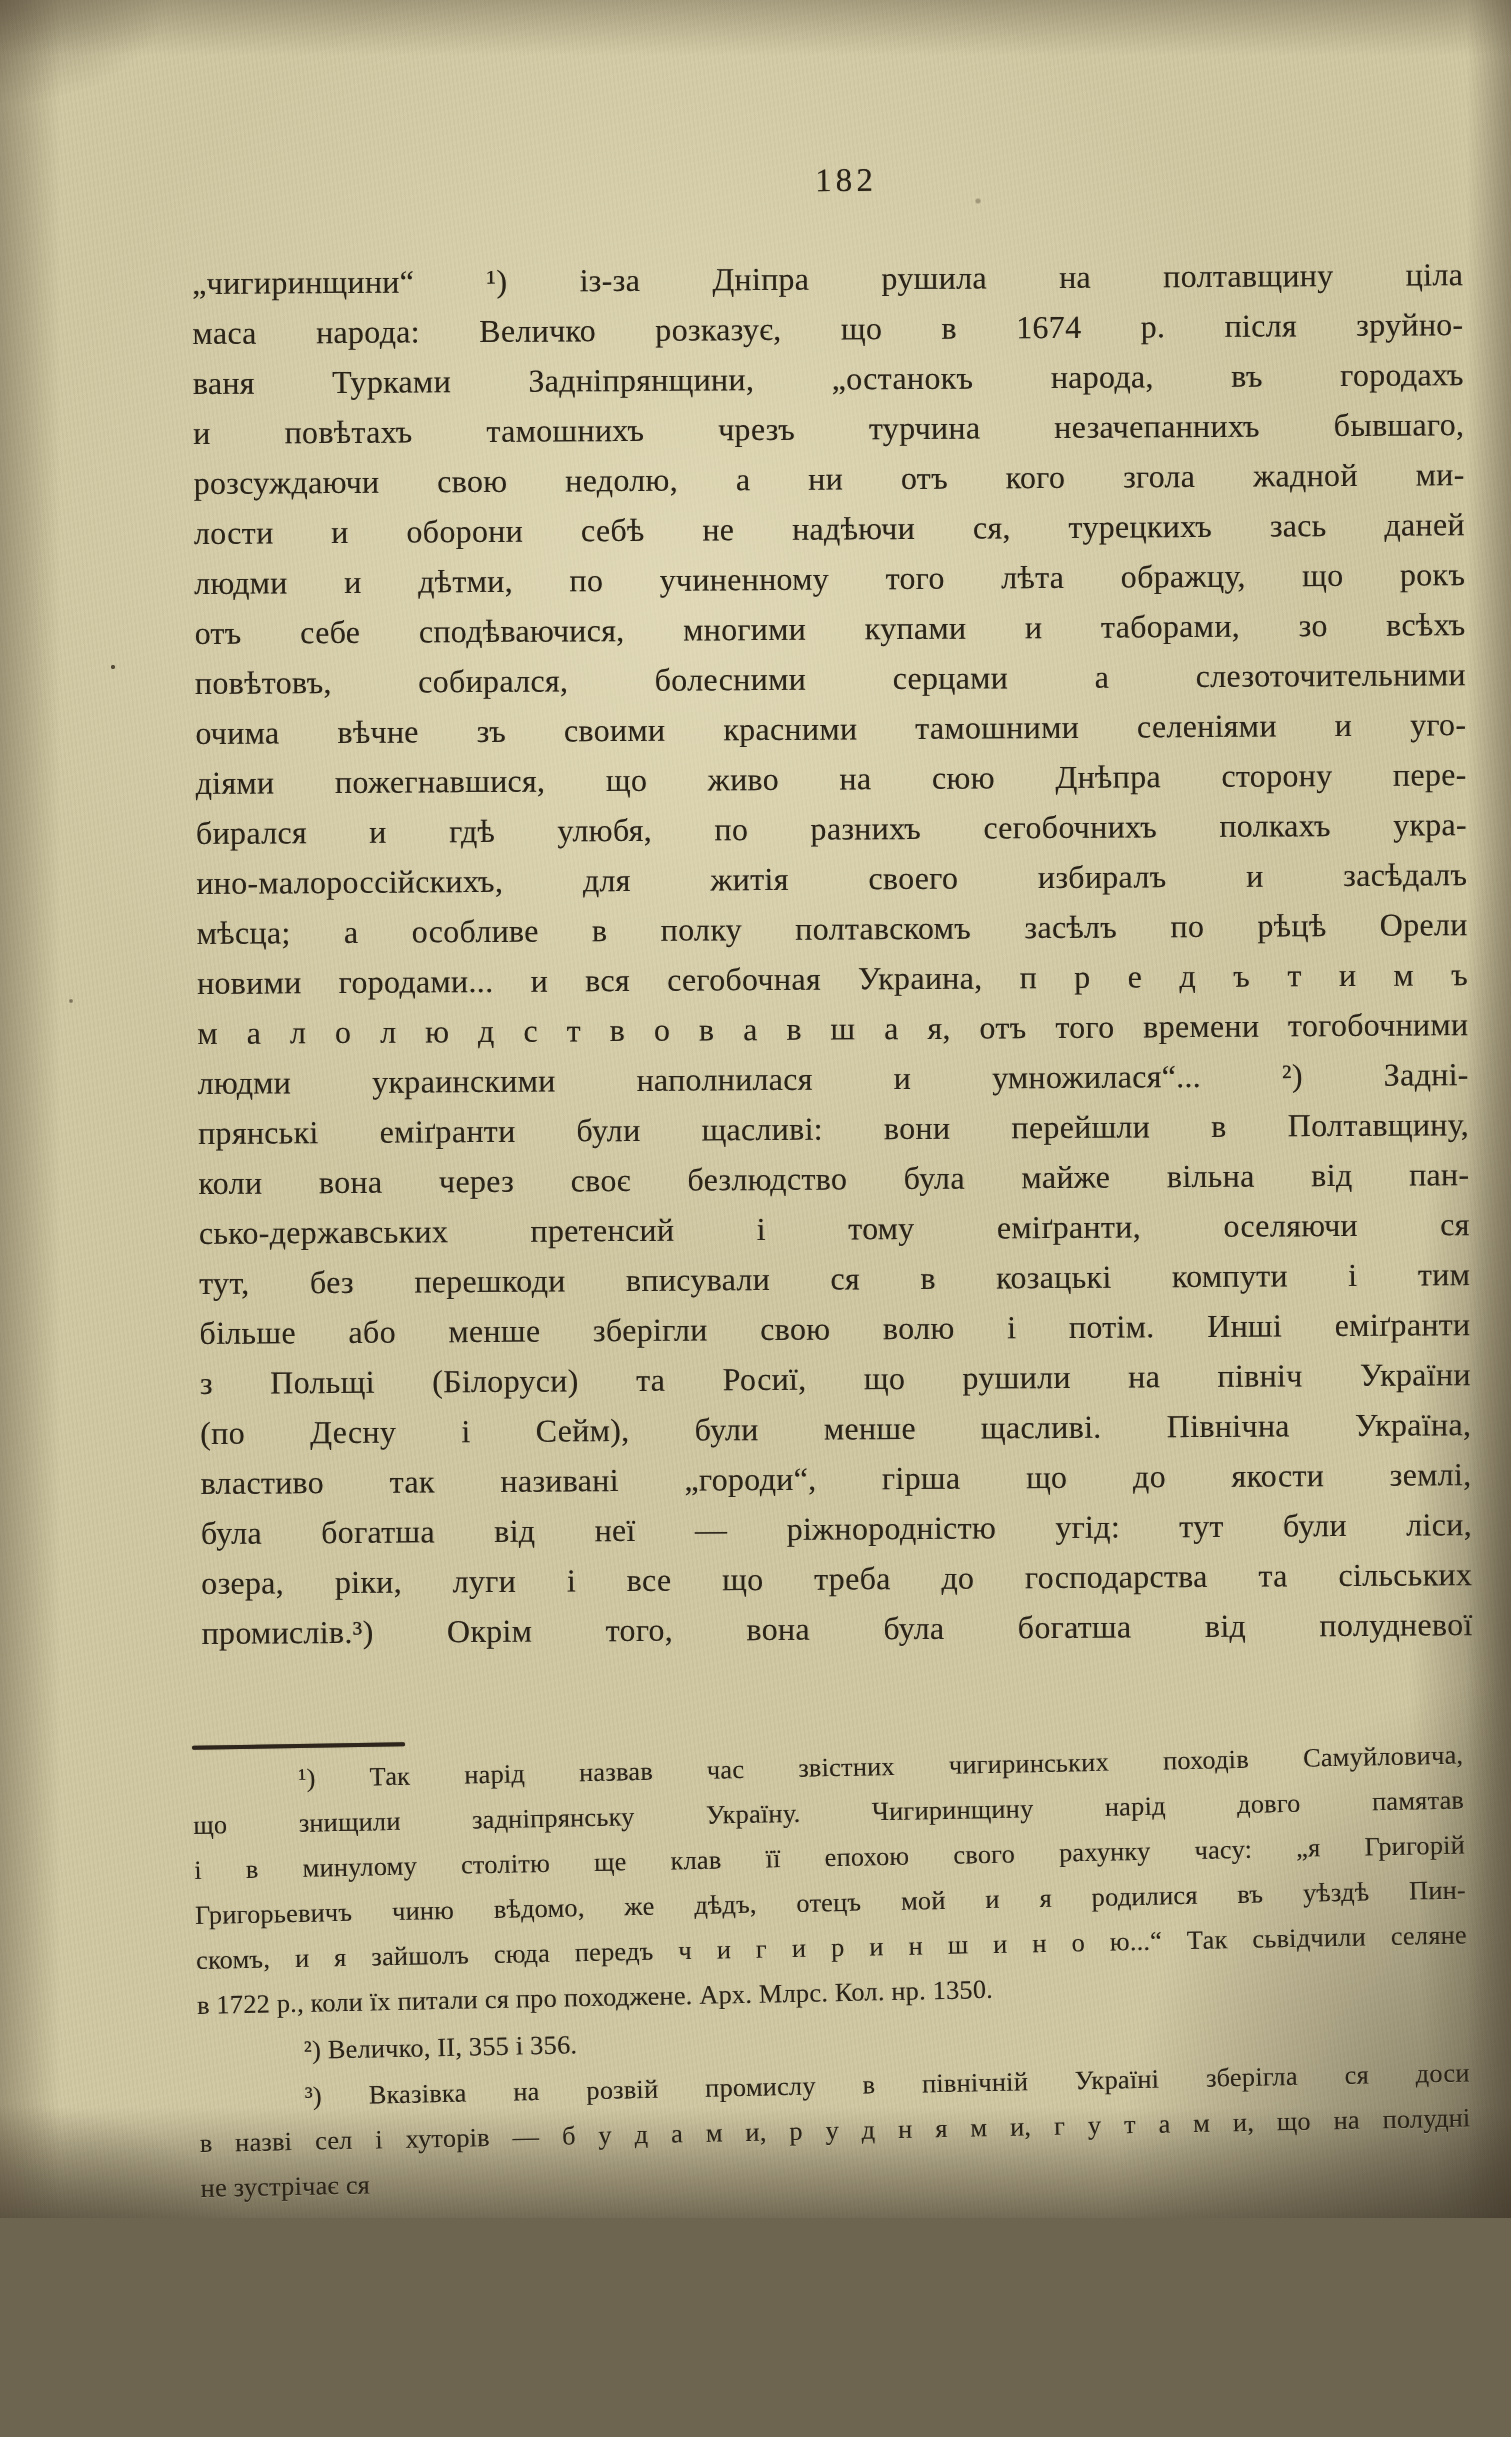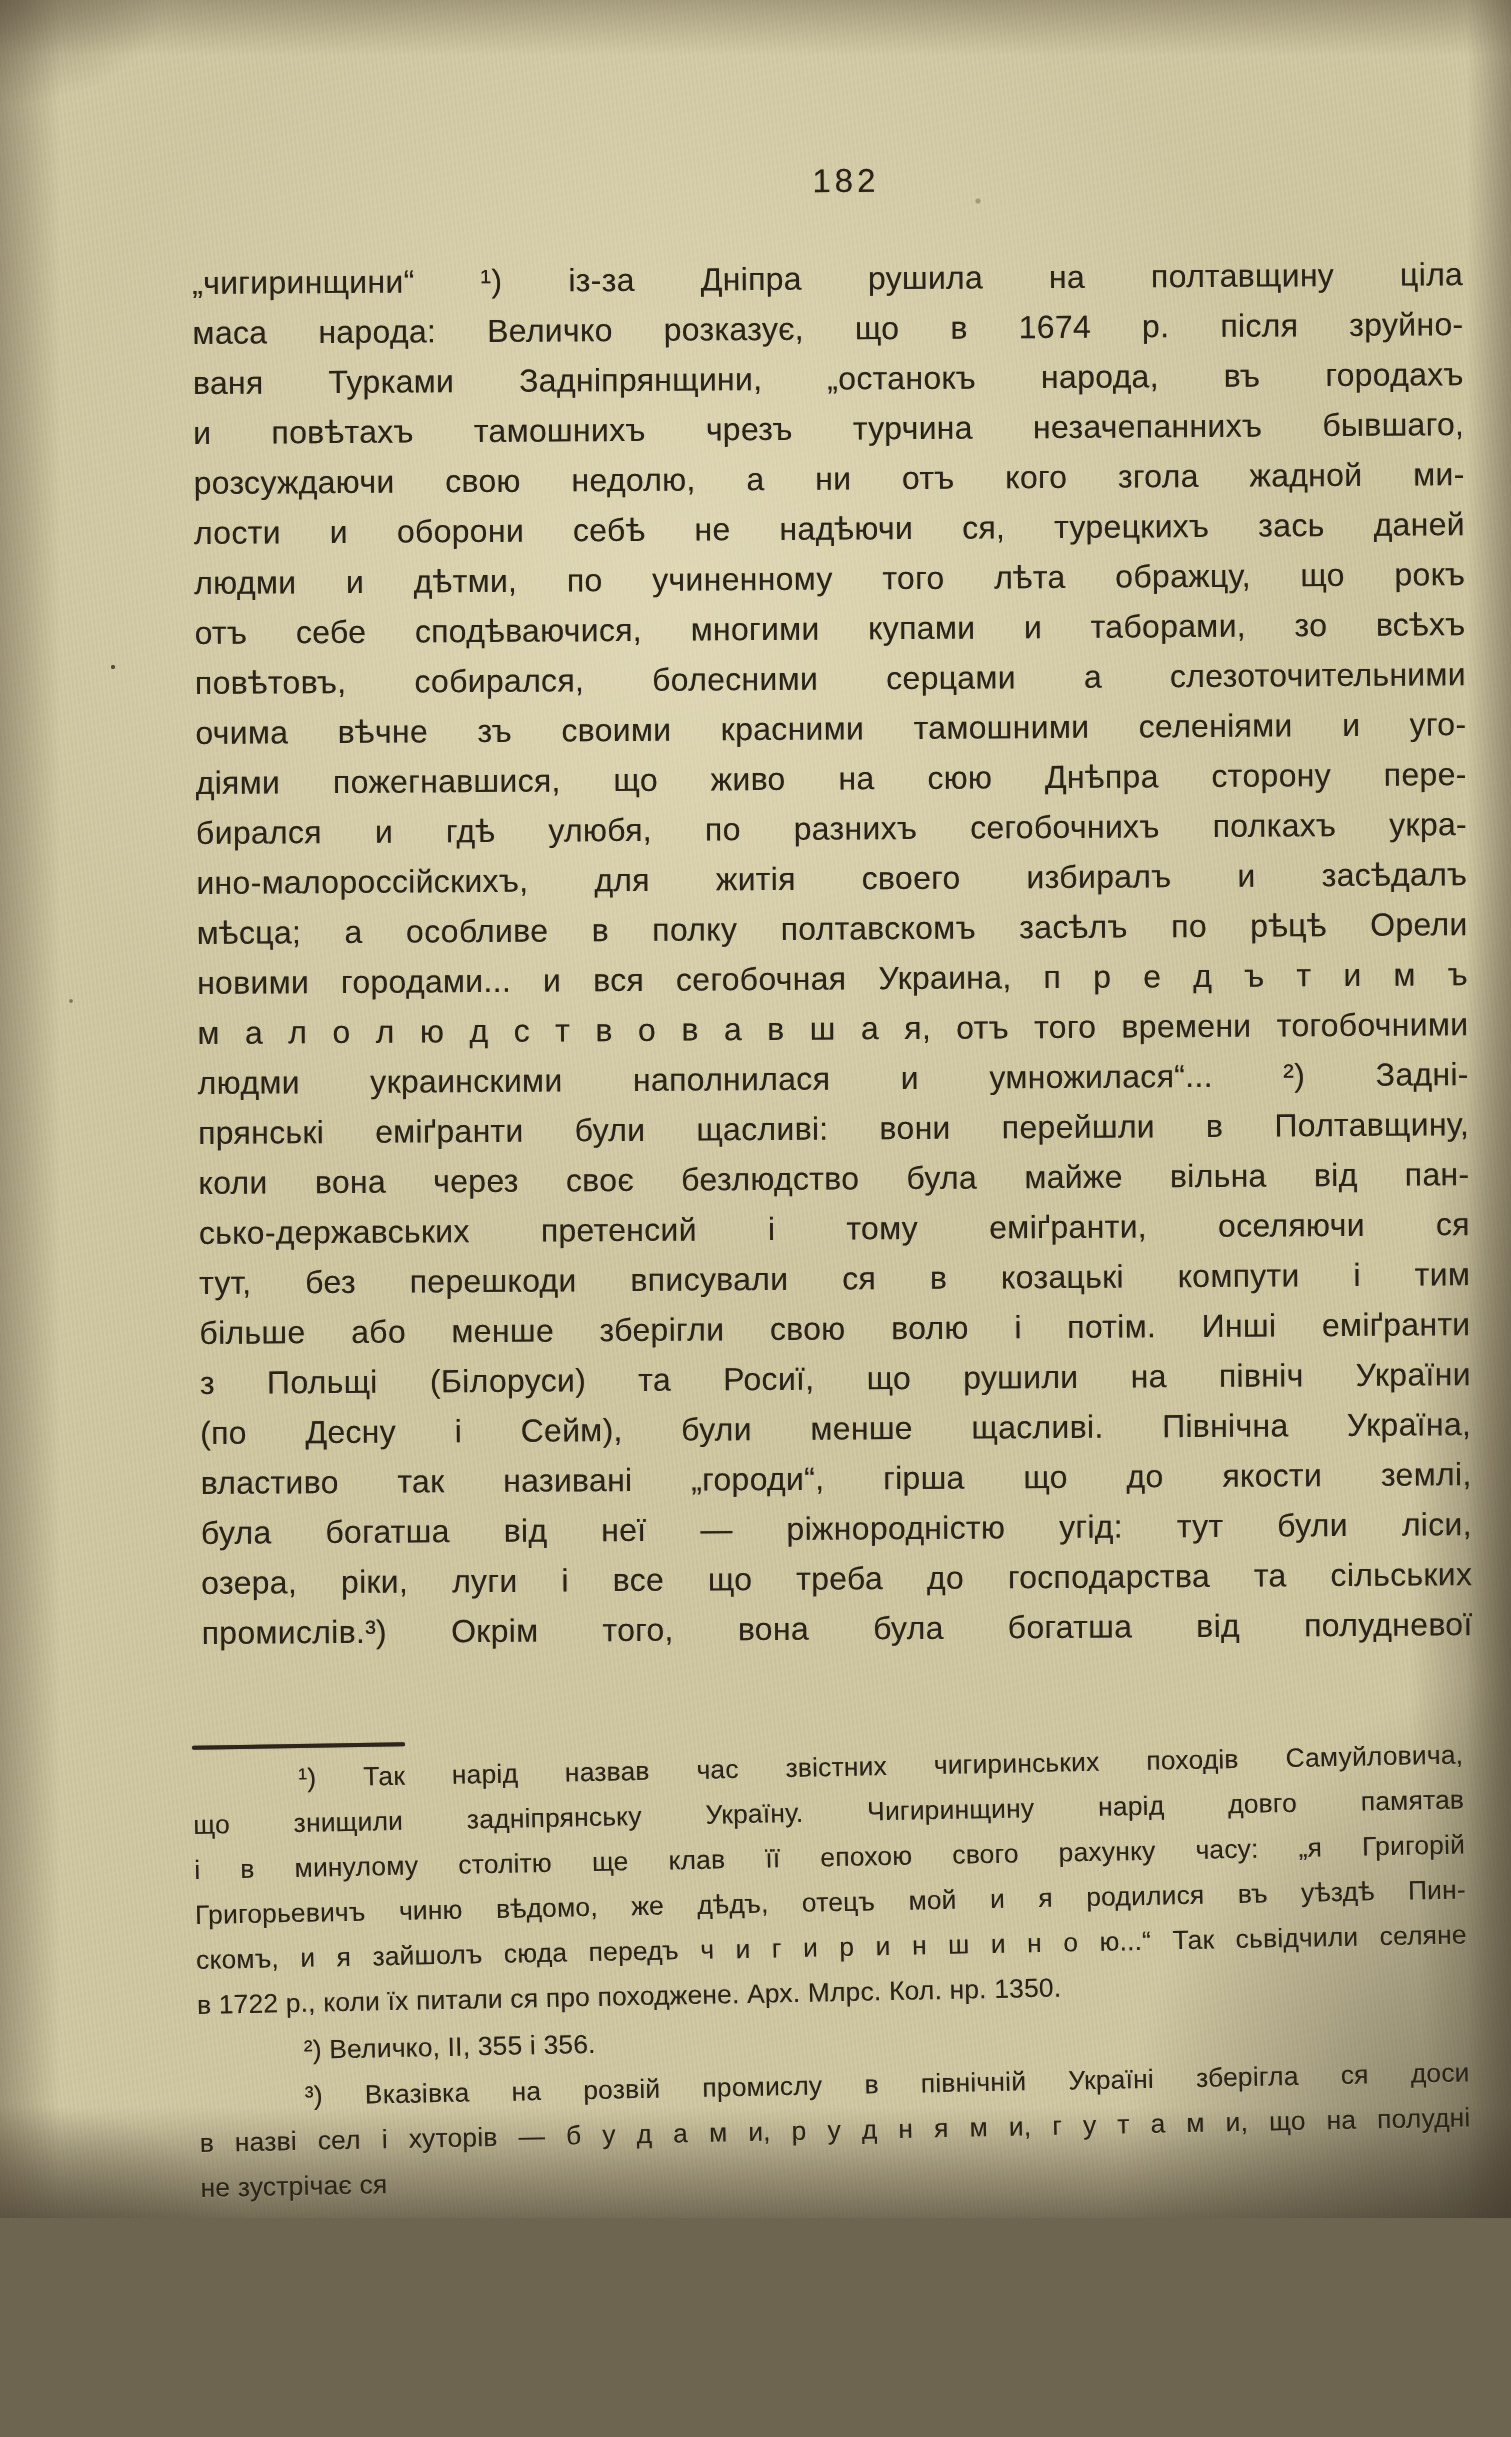--- a/index.html
+++ b/index.html
@@ -15,21 +15,21 @@
       radial-gradient(ellipse 60% 42% at 45% 27%, rgba(238,231,199,.55), rgba(238,231,199,0) 72%),
       linear-gradient(180deg, rgba(88,76,58,.38), rgba(88,76,58,0) 2.5%),
       linear-gradient(90deg, rgba(88,76,58,.42), rgba(88,76,58,0) 4%),
       linear-gradient(270deg, rgba(70,60,45,.45), rgba(70,60,45,0) 3%),
       linear-gradient(0deg, rgba(55,46,35,.6), rgba(55,46,35,0) 5%),
       radial-gradient(ellipse 578px 784px at 101% 101%, rgba(40,33,24,.55), rgba(40,33,24,0) 72%),
       radial-gradient(ellipse 132px 1032px at 100% 74%, rgba(50,42,30,.45), rgba(50,42,30,0) 78%),
       radial-gradient(ellipse 347px 215px at 0% 102%, rgba(50,42,30,.4), rgba(50,42,30,0) 75%),
       radial-gradient(ellipse 223px 140px at 0% 0%, rgba(50,42,30,.38), rgba(50,42,30,0) 75%),
       repeating-linear-gradient(83deg, rgba(110,95,65,.05) 0 1.7px, rgba(235,228,200,.05) 1.7px 4.1px);
-    font-family:Liberation Sans, sans-serif;
+    font-family:Liberation Serif, serif;
     color:#2a2318;
   }
   .page-number{
     position:absolute;left:776px;top:162px;width:140px;
     text-align:center;
     font-size:33px;letter-spacing:4.1px;
     transform:rotate(-0.5deg);
     text-shadow:0 0 0.8px rgba(50,38,25,.55);
   }
   .main-text{

